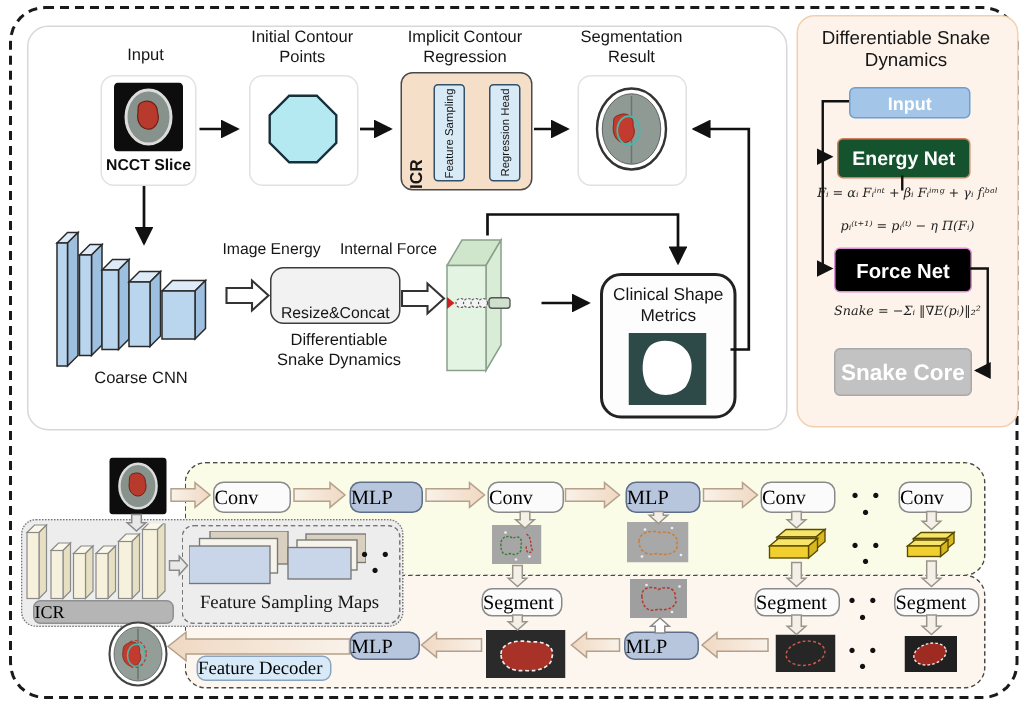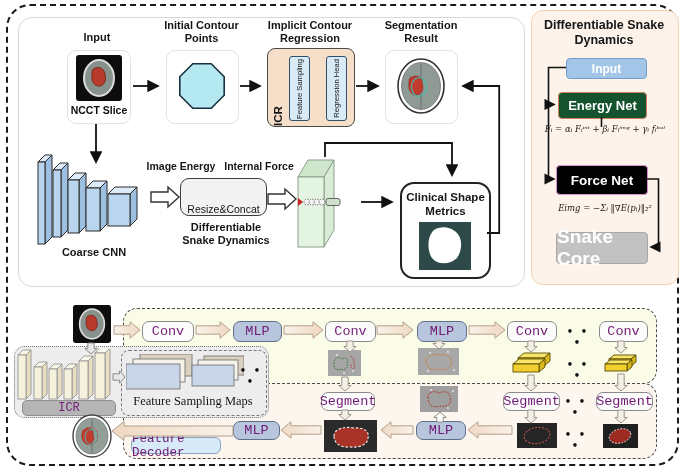--- a/index.html
+++ b/index.html
@@ -1,23 +1,23 @@
 <!DOCTYPE html>
 <html><head>
 <meta charset="utf-8">
 <style>
   html,body{margin:0;padding:0;background:#fff}
   #stage{position:relative;width:685px;height:470px;background:#fff;overflow:hidden;
          font-family:"Liberation Sans",sans-serif;color:#161616}
   .abs{position:absolute}
-  .hdr{position:absolute;font-weight:bold;font-size:11px;line-height:1.22;text-align:center;color:#161616}
+  .hdr{position:absolute;font-weight:normal;font-size:11px;line-height:1.22;text-align:center;color:#161616}
   .card{position:absolute;background:#fff;border:1.5px solid #e2e2e2;border-radius:9px}
   .caption{position:absolute;left:0;width:100%;text-align:center;font-weight:bold;font-size:10.5px;color:#0e0e0e}
-  .sbox{position:absolute;display:flex;align-items:center;justify-content:center;
-        font-family:Liberation Mono, monospace;font-size:13.5px;color:#701a75;
+  .sbox{position:absolute;display:flex;align-items:center;
+        font-family:Liberation Serif, serif;font-size:13.5px;color:#000000;
         background:#fbfbfb;border:1.2px solid #8a8a8a;border-radius:7px}
   .mlp{background:#b7c5dd;border-color:#5f6f8a}
   .dots{position:absolute;font-weight:bold;font-size:10px;letter-spacing:2px;color:#111;text-align:center;font-family:"DejaVu Sans",sans-serif}
   .pbox{position:absolute;display:flex;align-items:center;justify-content:center;font-weight:bold;color:#fff;border-radius:4px}
   .formula{position:absolute;font-family:"DejaVu Serif",serif;font-style:italic;font-size:8.5px;color:#222;text-align:center;line-height:1.1}
   .vtext{writing-mode:vertical-rl;transform:rotate(180deg)}
   .icr-sub{position:absolute;background:#d8eaf6;border:1.2px solid #33506a;border-radius:3px;
            display:flex;align-items:center;justify-content:center}
   .dashedbox{position:absolute;border:1.3px dashed #4a4a4a;border-radius:14px}
   svg{display:block}
@@ -145,28 +145,29 @@
 
   <div class="pbox" style="left:566px;top:58px;width:79px;height:19px;background:#a3c6e8;border:1.3px solid #6f9ecf;font-size:12px">
     <span>Input</span>
   </div>
 
   <div class="pbox" style="left:558px;top:92px;width:87px;height:25px;background:#14532d;border:1.3px solid #d2805c;font-size:13px">
     <span>Energy Net</span>
   </div>
 
   <div class="formula" style="left:535px;top:125px;width:140px">Fᵢ = αᵢ Fᵢⁱⁿᵗ + βᵢ Fᵢⁱᵐᵍ + γᵢ fᵢᵇᵃˡ</div>
+  <div class="formula" style="left:535px;top:147px;width:140px">pᵢ⁽ᵗ⁺¹⁾ = pᵢ⁽ᵗ⁾ − η Π(Fᵢ)</div>
 
   <div class="pbox" style="left:556px;top:165px;width:90px;height:28px;background:#000000;border:1.3px solid #d98fd4;font-size:13.5px">
     <span>Force Net</span>
   </div>
 
-  <div class="formula" style="left:535px;top:204px;width:140px">Eimg = −Σᵢ ‖∇E(pᵢ)‖₂²</div>
-
-  <div class="pbox" style="left:556px;top:232px;width:90px;height:30px;background:#c2c2c2;border:1.3px solid #a8a8a8;font-size:19px">
+  <div class="formula" style="left:535px;top:204px;width:140px">Snake = −Σᵢ ‖∇E(pᵢ)‖₂²</div>
+
+  <div class="pbox" style="left:556px;top:232px;width:90px;height:30px;background:#c2c2c2;border:1.3px solid #a8a8a8;font-size:15px">
     <span>Snake Core</span>
   </div>
 
   <div class="dashedbox" style="left:123px;top:308px;width:532px;height:74px;background:#fbfce8"></div>
   <div class="dashedbox" style="left:123px;top:383px;width:532px;height:74px;background:#fdf6ef"></div>
   <div class="abs" style="left:14px;top:346px;width:253px;height:70px;background:#ededed;border:1.3px dotted #777;border-radius:10px"></div>
   <div class="abs" style="left:121px;top:350px;width:144px;height:64px;background:#ededed;border:1.1px dashed #777;border-radius:8px"></div>
 
   <svg class="abs" style="left:72px;top:305px" width="40" height="38" viewBox="0 0 46 46">
     <rect width="46" height="46" rx="3" fill="#0d0d0d"></rect>

